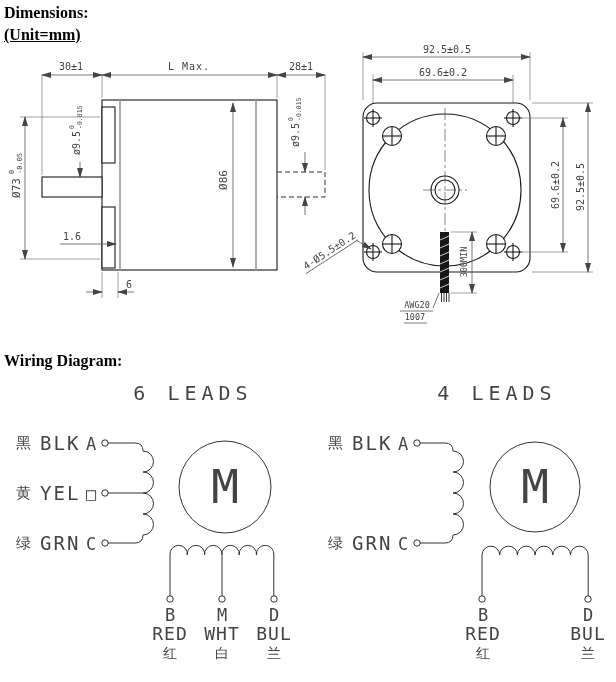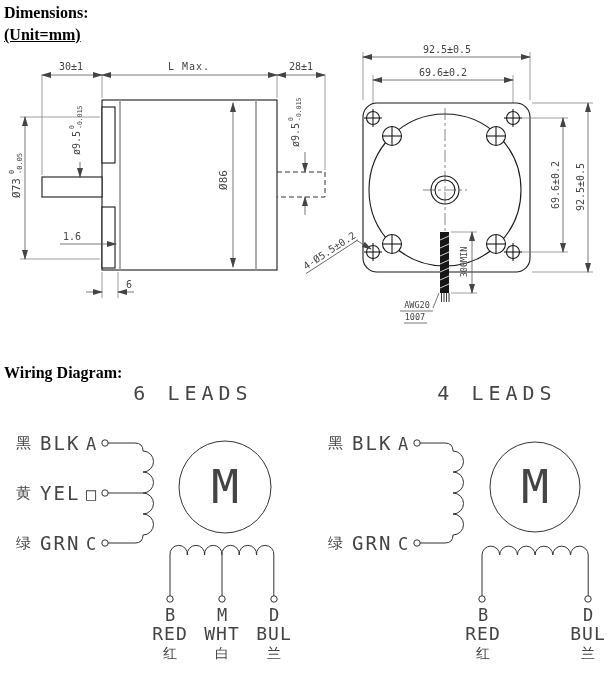--- a/index.html
+++ b/index.html
@@ -192,21 +192,21 @@
 
       <line class="ext" x1="451" y1="192" x2="477" y2="192"></line>
       <line class="ext" x1="451" y1="253" x2="477" y2="253"></line>
       <line class="dim" x1="472" y1="192" x2="472" y2="253" marker-start="url(#arr)" marker-end="url(#arr)"></line>
       <g transform="translate(467,222) rotate(-90)">
           <text class="cad" x="0" y="0" font-size="8.5" text-anchor="middle">300MIN</text>
         </g>
     </g>
   </svg>
 
-  <div class="heading" style="top:364px;text-align:center;">Wiring Diagram:</div>
+  <div class="heading" style="top:352px;text-align:center;">Wiring Diagram:</div>
 
   <svg width="616" height="308" viewBox="0 0 616 308" style="top:374px;">
 
     <g>
       <text class="cad" x="193" y="26" font-size="20" letter-spacing="5" text-anchor="middle" fill="#333">6 LEADS</text>
 
       <text class="cad" x="16" y="74" font-size="15" fill="#222">黑</text>
       <text class="cad" x="40" y="76" font-size="19" fill="#333" letter-spacing="2">BLK</text>
       <text class="cad" x="86" y="76" font-size="17" fill="#333">A</text>
       <text class="cad" x="16" y="124" font-size="15" fill="#222">黄</text>

